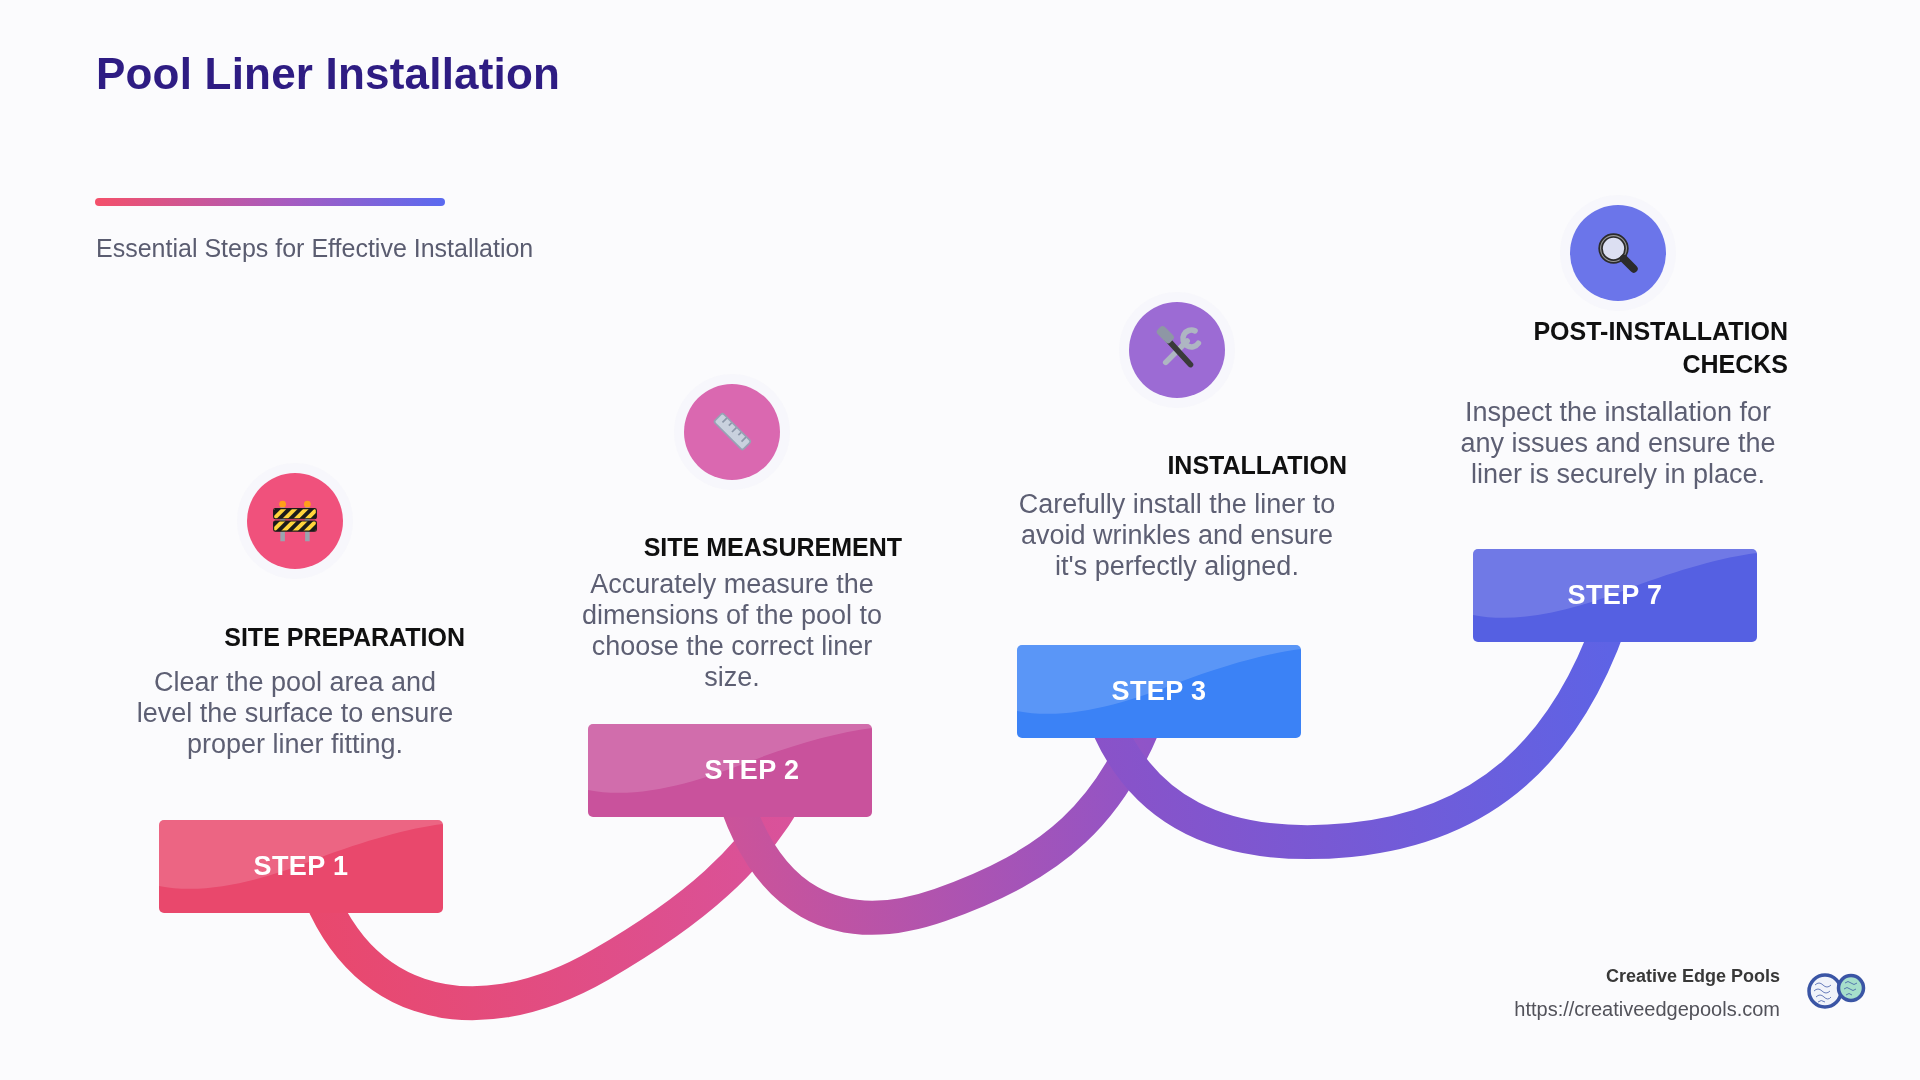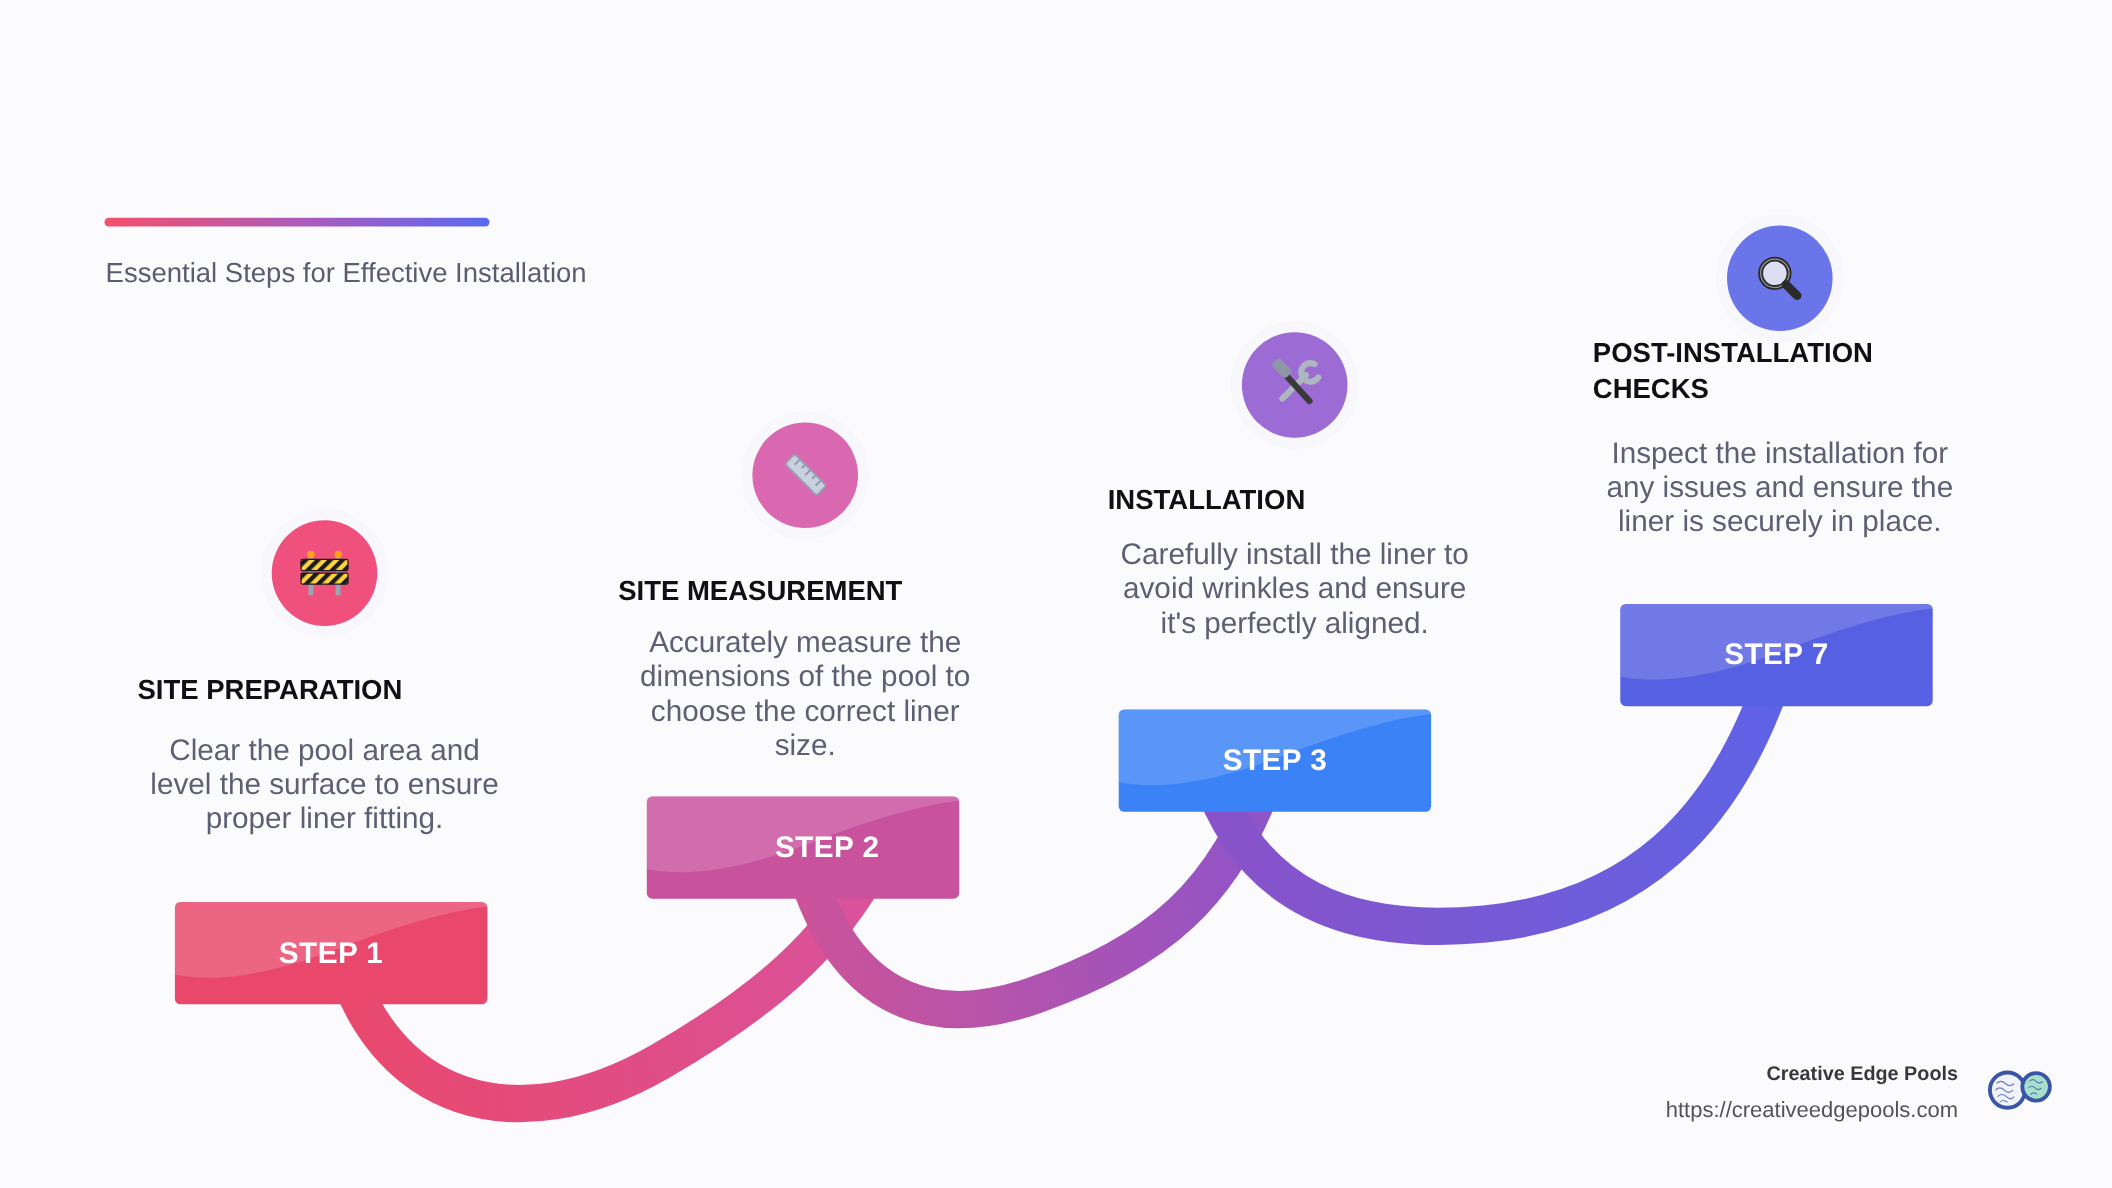--- a/index.html
+++ b/index.html
@@ -36,23 +36,24 @@
     display:flex; align-items:center; justify-content:center;
     z-index:3;
     box-shadow:0 0 0 10px rgba(240,240,248,0.35);
   }
   .c1 { background:#F0517C; left:247px; top:473px; }
   .c2 { background:#DA68B0; left:684px; top:384px; }
   .c3 { background:#9C6BD4; left:1129px; top:302px; }
   .c4 { background:#6B75EA; left:1570px; top:205px; }
 
   .step-title {
-    width:340px; text-align:left;
+    width:340px; text-align:right;
     font-size:25px; font-weight:bold; color:#101010; line-height:33px;
     z-index:3;
+    margin-top:10px;
   }
   .t1 { left:125px; top:611px; }
   .t2 { left:562px; top:521px; }
   .t3 { left:1007px; top:439px; }
   .t4 { left:1448px; top:305px; }
 
   .step-desc {
     width:330px; text-align:center;
     font-size:27px; color:#5D5F73; line-height:31px;
     z-index:3;
@@ -87,20 +88,21 @@
   .brand-url {
     right:140px; top:998px; text-align:right;
     font-size:20px; color:#52525A;
   }
   .logo { left:1804px; top:970px; z-index:3; }
 </style>
 </head>
 <body>
 
 <div class="abs title">
+  <div>Pool Liner Installation</div>
 </div>
 <div class="abs underline"></div>
 <div class="abs subtitle">Essential Steps for Effective Installation</div>
 
 <svg class="abs curves" width="1920" height="1080" viewBox="0 0 1920 1080">
   <defs>
     <linearGradient id="g1" gradientUnits="userSpaceOnUse" x1="308" y1="940" x2="795" y2="860">
       <stop offset="0" stop-color="#E9486C"></stop>
         <stop offset="1" stop-color="#D9529B"></stop>
     </linearGradient>

